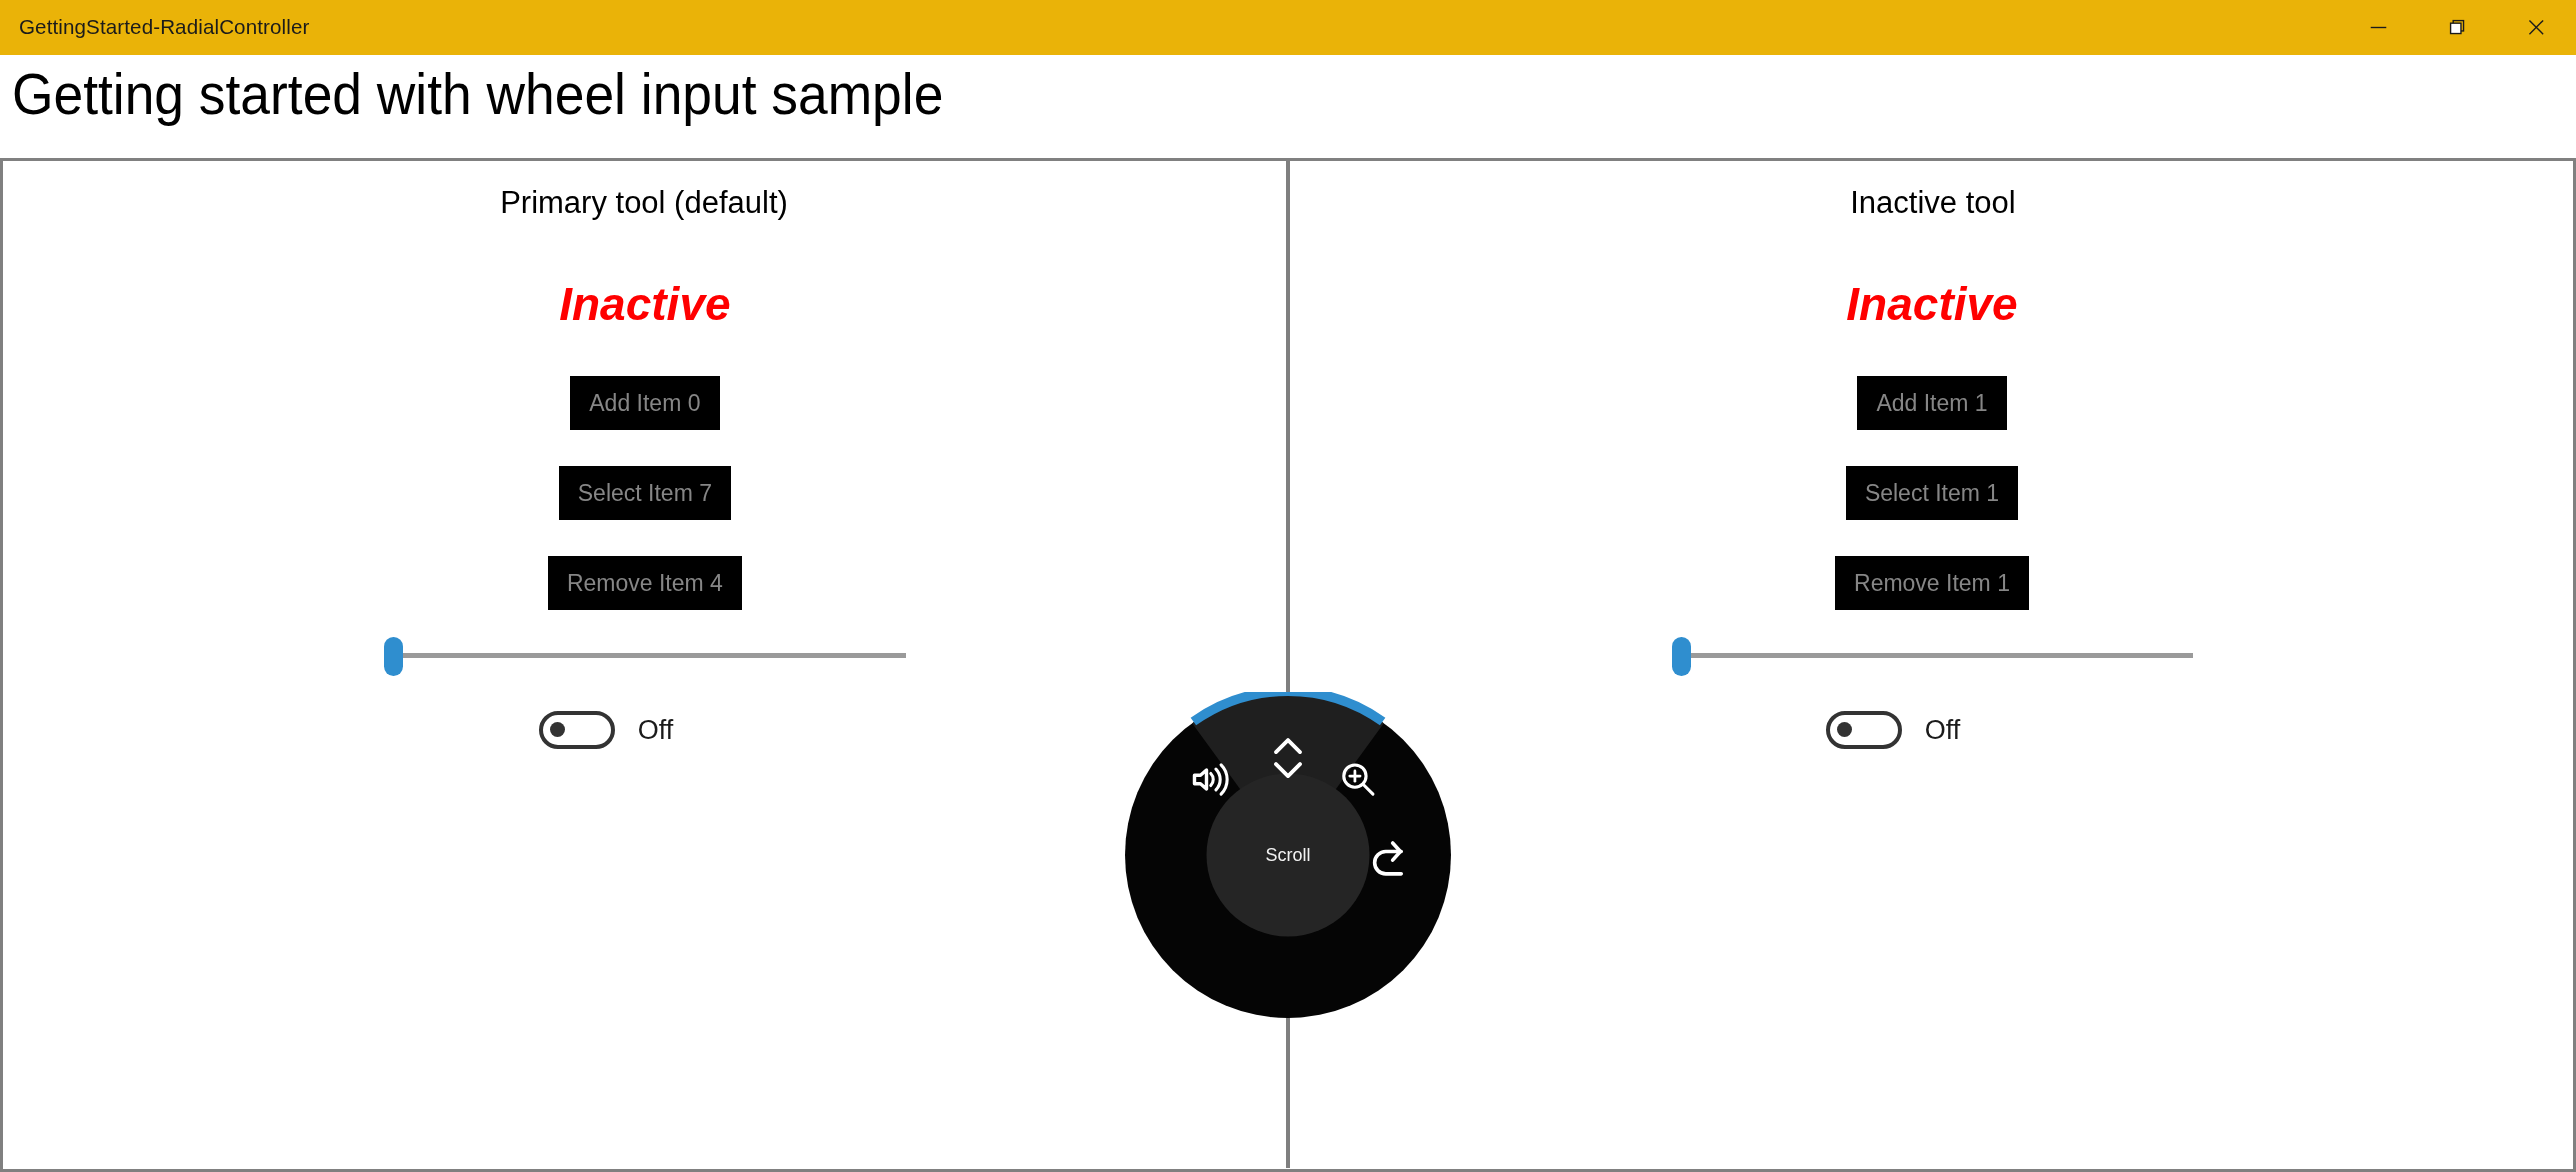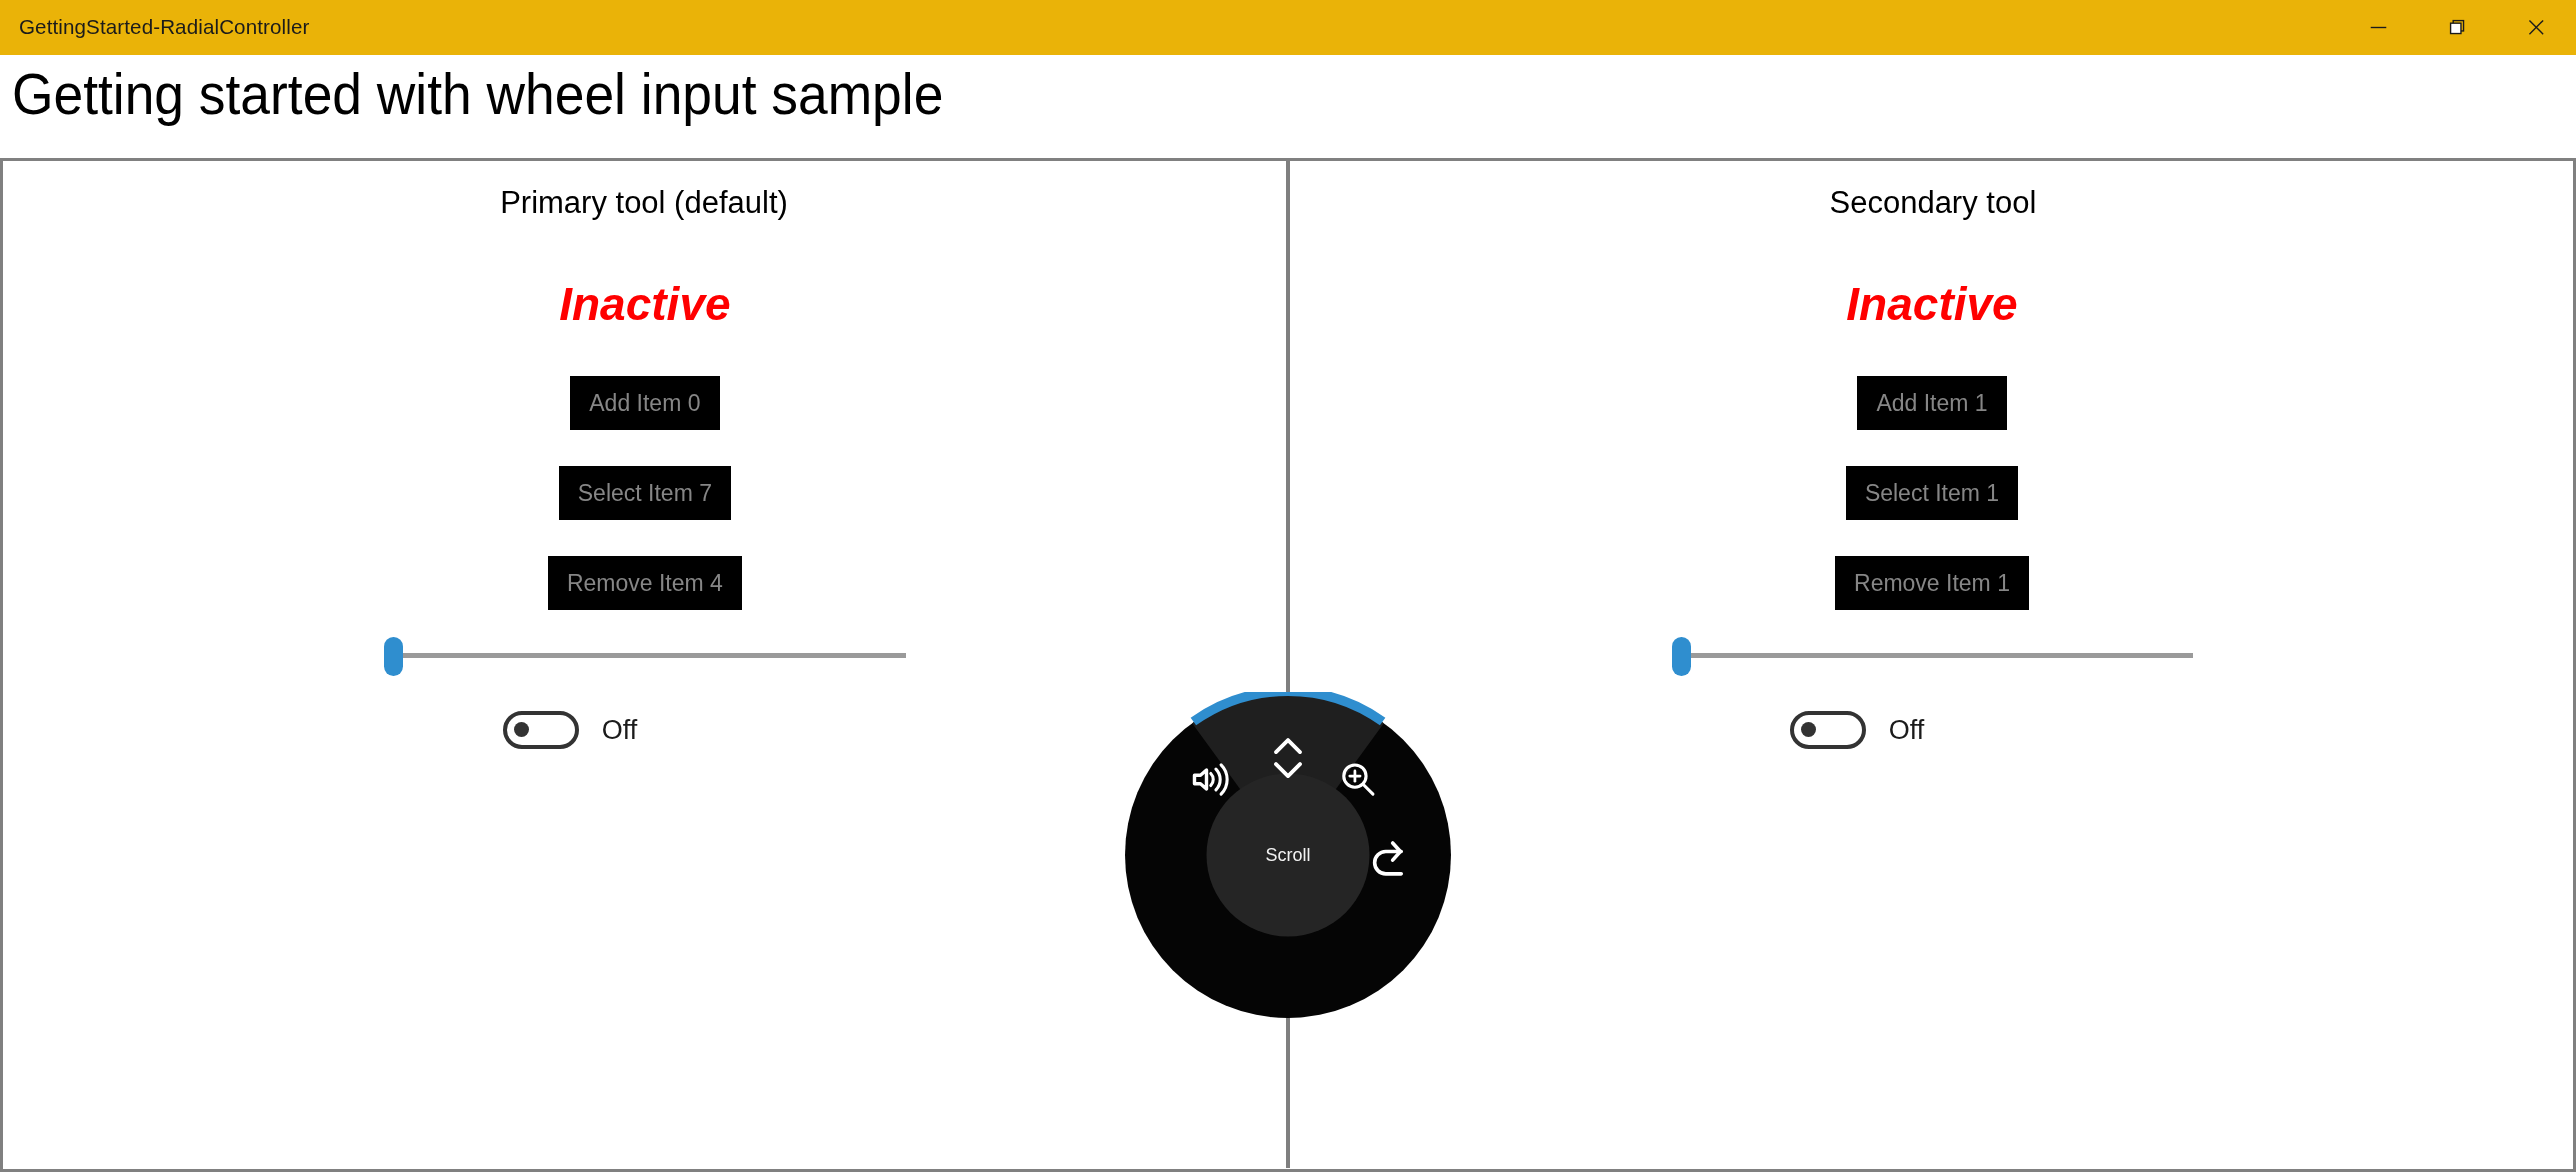--- a/index.html
+++ b/index.html
@@ -178,20 +178,21 @@
   }
 
   
   .toggle-row {
     position: absolute;
     top: 550px;
     width: 100%;
     display: flex;
     justify-content: center;
     align-items: center;
+    padding-left: 36px;
   }
   .toggle-inner {
     display: flex;
     align-items: center;
     transform: translateX(-75px);
   }
   .toggle-switch {
     position: relative;
     width: 76px;
     height: 38px;
@@ -291,21 +292,21 @@
     <div class="toggle-inner">
       <div class="toggle-switch">
         <div class="toggle-knob"></div>
       </div>
       <div class="toggle-label">Off</div>
     </div>
   </div>
 </div>
 
 <div class="panel panel-right">
-  <div class="panel-title">Secondary tool</div>
+  <div class="panel-title">Inactive tool</div>
   <div class="panel-status">Inactive</div>
 
   <div class="btn-stack">
     <button class="flat-btn">Add Item 1</button>
     <button class="flat-btn">Select Item 1</button>
     <button class="flat-btn">Remove Item 1</button>
   </div>
 
   <div class="slider-row">
     <div class="slider">

